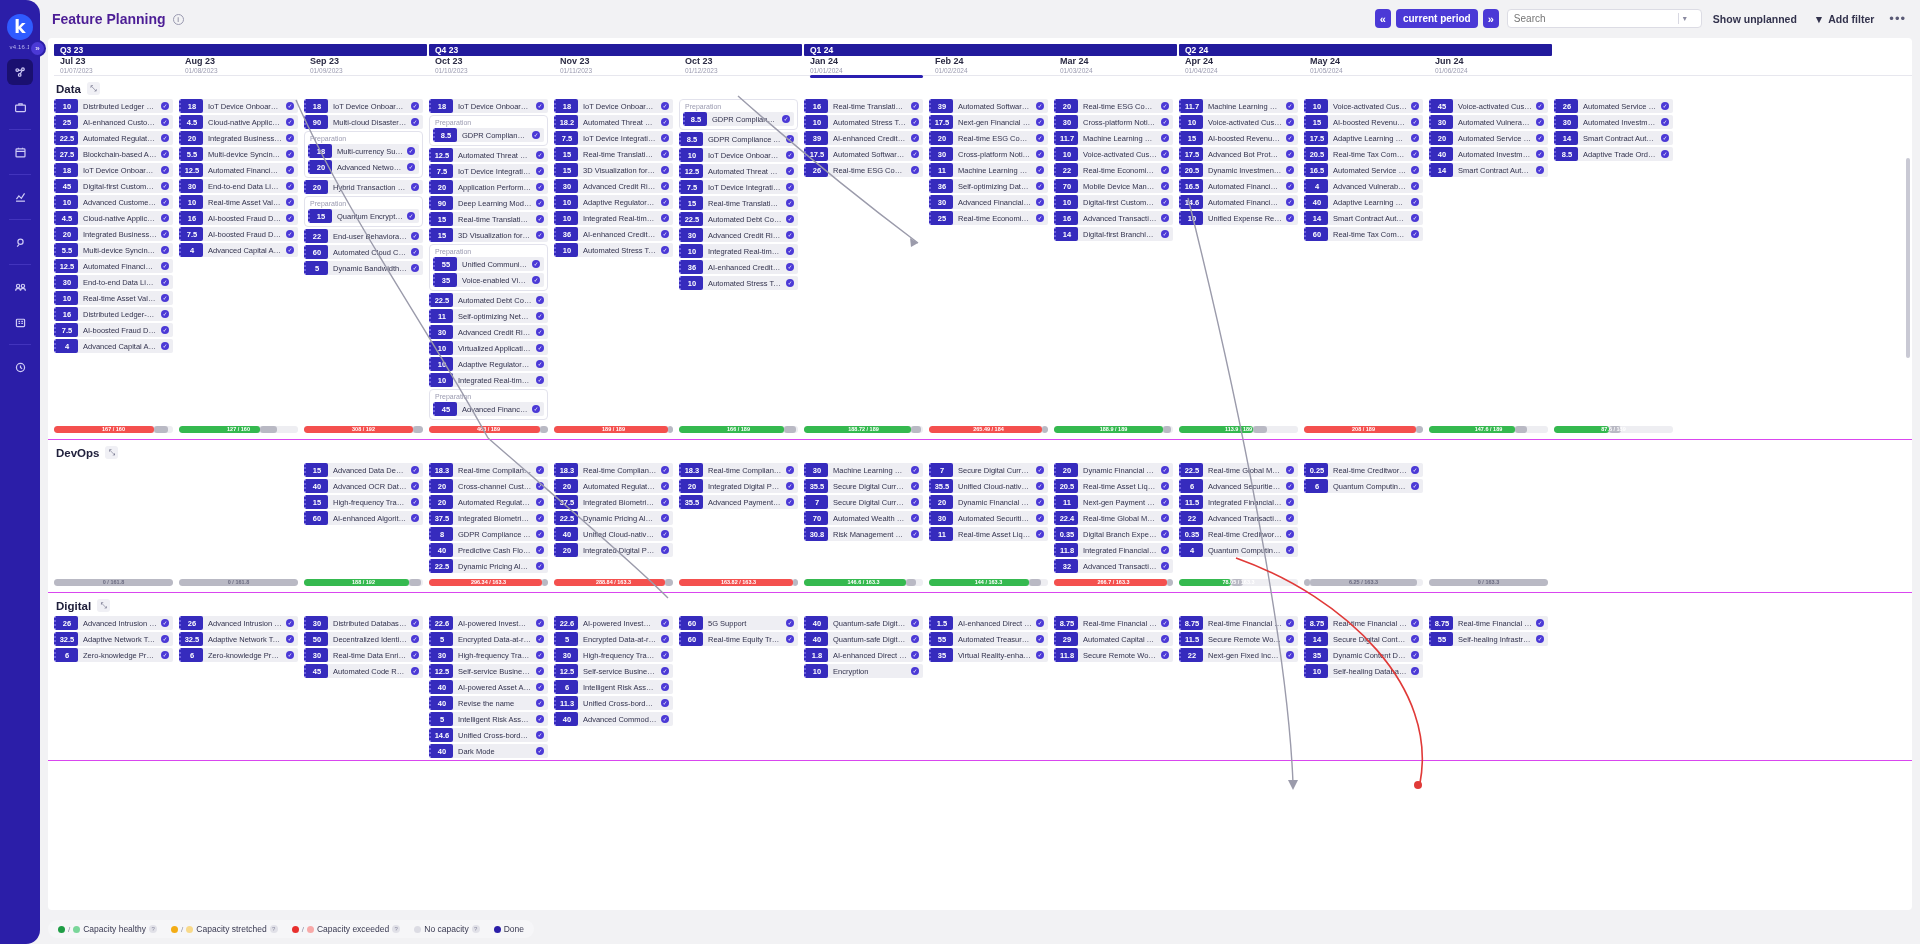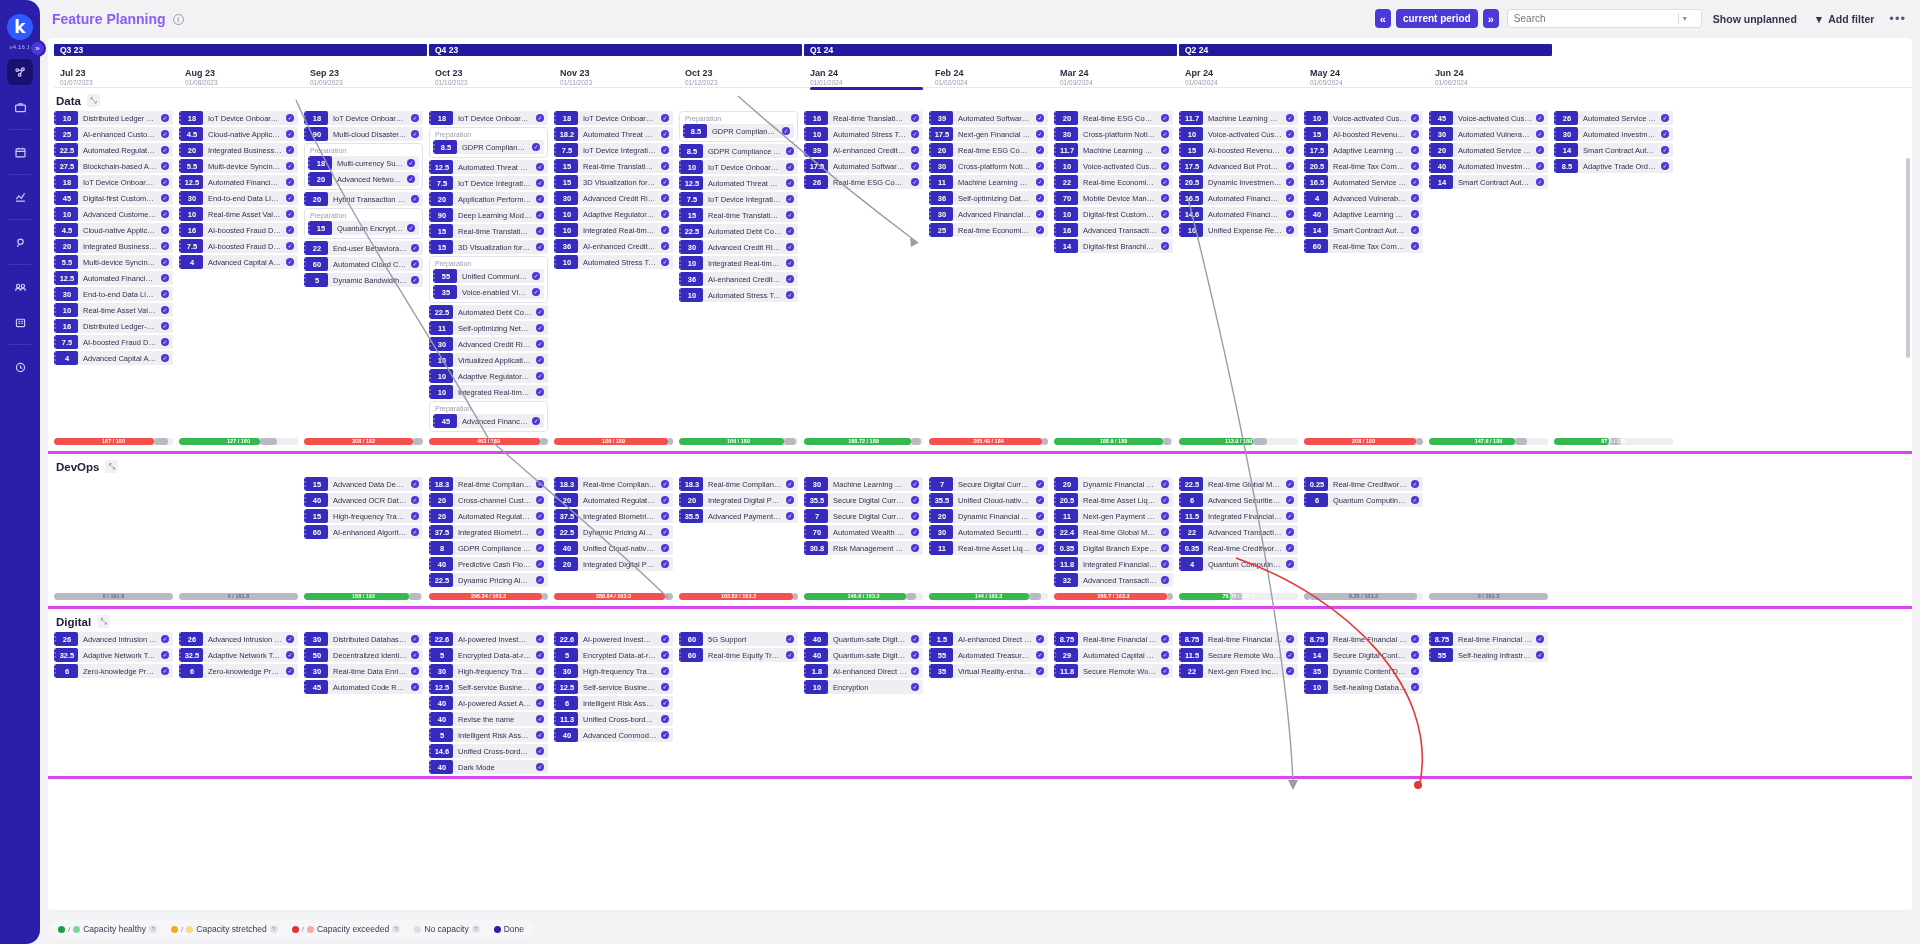--- a/index.html
+++ b/index.html
@@ -34,54 +34,54 @@
     color:#c7c3f2;
   }
   .rail-ico.active { background:#1a1070; }
   .rail-ico svg { width:13px; height:13px; stroke:#cfcbf5; fill:none; stroke-width:1.5; }
   .rail-sep { width:22px; height:1px; background:#4234bd; margin-top:9px; }
 
   
   #page { position:absolute; left:40px; top:0; width:1880px; height:944px;
           background:#f2f2f4; }
   #titlebar { height:38px; display:flex; align-items:center; padding:0 12px;}
-  #ptitle { font-size:14px; font-weight:bold; color:#8b5cf6; }
+  #ptitle { font-size:14px; font-weight:bold; color:#4c1d95; }
   .info-ico { width:11px; height:11px; border-radius:50%; border:1px solid #9a9ab0;
     color:#76768c; font-size:8px; display:flex; align-items:center;
     justify-content:center; margin-left:7px; }
   #toolbar { position:absolute; right:10px; top:9px; display:flex; align-items:center; gap:5px;}
   .tbtn { background:#4b39d6; color:#fff; border-radius:4px; height:19px;
     display:flex; align-items:center; padding:0 7px; font-size:10px; font-weight:bold;}
   .tbtn.sq { padding:0 5px; font-size:11px; }
   #searchwrap { width:195px; height:19px; background:#fff; border:1px solid #dcdce4;
     border-radius:4px; display:flex; align-items:center; padding:0 6px; margin-left:3px;}
   #searchwrap input { border:0; outline:0; font-size:10px; width:160px;
     color:#2b2b40; font-family:inherit; background:transparent;}
   .vsep { width:1px; height:11px; background:#d8d8e2; margin:0 4px;}
   .caret { color:#8a8aa0; font-size:8px; }
   .plain { font-size:10.5px; font-weight:bold; color:#33334d; padding:0 6px;
     display:flex; align-items:center; gap:4px; height:19px;}
   .dots { font-size:13px; color:#5a5a75; letter-spacing:1px; padding:0 4px;}
 
   
   #board { position:absolute; left:8px; top:38px; width:1864px; height:872px;
     background:#fff; border-radius:4px; overflow:hidden; }
-  #qrow { display:flex; height:12px; margin:6px 0 12px 6px; }
+  #qrow { display:flex; height:12px; margin:6px 0 0 6px; }
   .qcell { background:#221a9c; color:#fff; font-size:8.5px; font-weight:bold;
     height:12px; line-height:12px; padding-left:6px; margin-right:2px;
     border-radius:1px; overflow:hidden;}
   #mrow { display:flex; height:20px; margin-left:6px; border-bottom:1px solid #e7e7ee;}
   .mcell { padding-left:6px; }
   .mname { font-size:9px; font-weight:bold; color:#2b2b44; }
   .mdate { font-size:6.5px; color:#9a9ab0; margin-top:1px;}
   .mcell.cur .mname { color:#2b2b44; }
   .curbar { height:3px; background:#2a1fb0; border-radius:2px; margin-top:1px; }
 
   
-  .lane { position:relative; border-bottom:3px solid #d946ef;}
+  .lane { position:relative; border-bottom:1px solid #d946ef;}
   .lane-hdr { display:flex; align-items:center; gap:6px; padding:6px 0 4px 8px;}
   .lane-title { font-size:11.5px; font-weight:bold; color:#20203c; }
   .expand { width:13px; height:13px; border-radius:3px; background:#f0f0f5;
     color:#5c5c78; font-size:8px; display:flex; align-items:center; justify-content:center;}
   .cols { display:flex; margin-left:6px; }
   .col { padding-right:6px; }
 
   .card { display:flex; align-items:center; height:14px; margin-bottom:2px;
     background:#eeeef3; border-radius:2px; overflow:hidden; }
   .badge { min-width:24px; height:14px; background:#362bbd; color:#fff;

